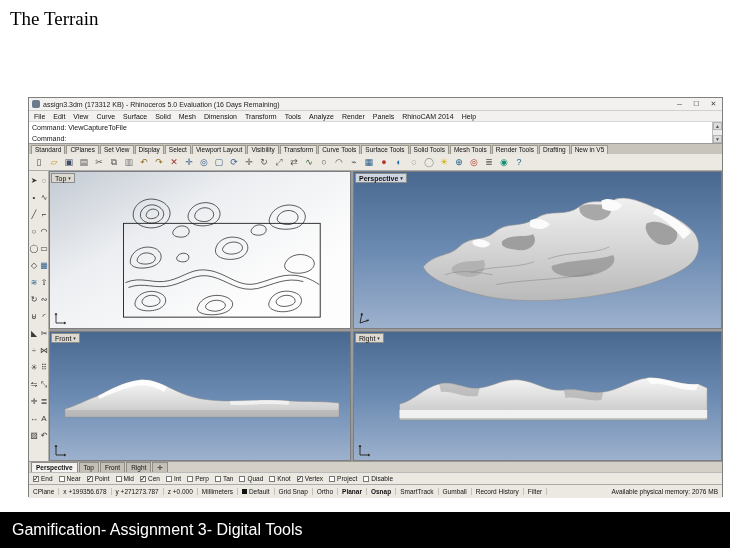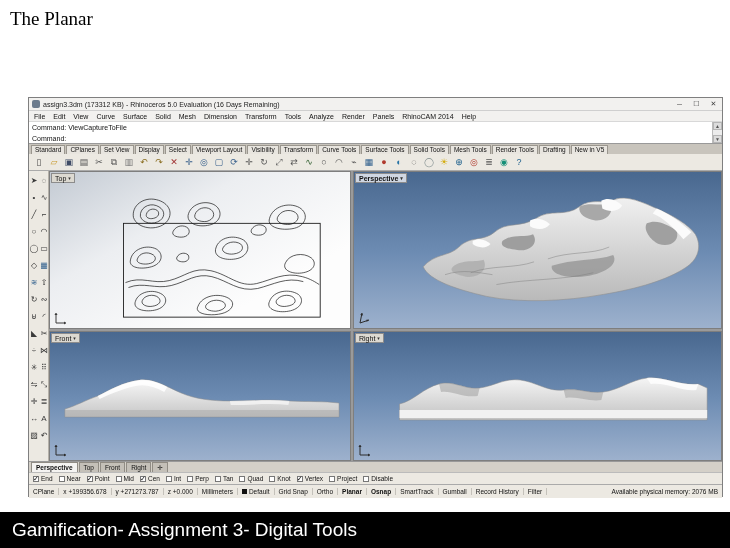--- a/index.html
+++ b/index.html
@@ -1,20 +1,20 @@
 <!DOCTYPE html>
 <html><head>
 <meta charset="utf-8">
 <style>
   * { margin:0; padding:0; box-sizing:border-box; }
   html,body { width:730px; height:548px; }
   body { background:#ffffff; font-family:"Liberation Sans",sans-serif; position:relative; overflow:hidden; color:#111; }
 
   .slide-title { position:absolute; left:10px; top:8px; font-family:"Liberation Serif",serif; font-size:19px; color:#000; }
-  .footer { position:absolute; left:0; top:512px; width:730px; height:36px; background:#000; color:#fff; display:flex; align-items:center; padding-left:12px; font-size:19px; }
+  .footer { position:absolute; left:0; top:512px; width:730px; height:36px; background:#000; color:#fff; display:flex; align-items:center; padding-left:12px; font-size:16px; }
 
   .rhino { position:absolute; left:28px; top:97px; width:695px; height:400px; background:#d4d0c8; border:1px solid #7f7f7f; font-size:7px; }
 
   .titlebar { position:absolute; left:0; top:0; right:0; height:13px; background:#f2f1ef; border-bottom:1px solid #cfcfcf; display:flex; align-items:center; gap:3px; padding-left:3px; }
   .app-icon { width:8px; height:8px; background:#6b7b8d; border-radius:2px; flex:0 0 auto; }
   .title-text { font-size:7px; color:#222; white-space:nowrap; }
   .win-btns { margin-left:auto; display:flex; height:100%; }
   .win-btn { width:17px; display:flex; align-items:center; justify-content:center; font-size:7px; color:#444; }
 
   .menubar { position:absolute; left:0; top:13px; right:0; height:11px; background:#f2f1ef; border-bottom:1px solid #d8d8d8; display:flex; align-items:center; gap:8px; padding-left:5px; }
@@ -61,21 +61,21 @@
 
   .statusbar { position:absolute; left:0; top:386px; right:0; height:14px; background:#ece9e2; border-top:1px solid #aaa; display:flex; align-items:center; font-size:6.5px; overflow:hidden; }
   .sb-cell { padding:0 4px; border-right:1px solid #c4c1ba; white-space:nowrap; }
   .sb-toggle.active { font-weight:bold; }
   .layer-swatch { display:inline-block; width:5px; height:5px; background:#111; margin-right:2px; }
   .sb-mem { margin-left:auto; padding-right:4px; white-space:nowrap; }
 </style>
 </head>
 <body>
 
-<div class="slide-title">The Planar</div>
+<div class="slide-title">The Terrain</div>
 
 <div class="rhino">
 
   <div class="titlebar">
     <span class="app-icon"></span>
     <span class="title-text">assign3.3dm (173312 KB) - Rhinoceros 5.0 Evaluation (16 Days Remaining)</span>
     <span class="win-btns">
       <span class="win-btn">─</span>
       <span class="win-btn">☐</span>
       <span class="win-btn">✕</span>

